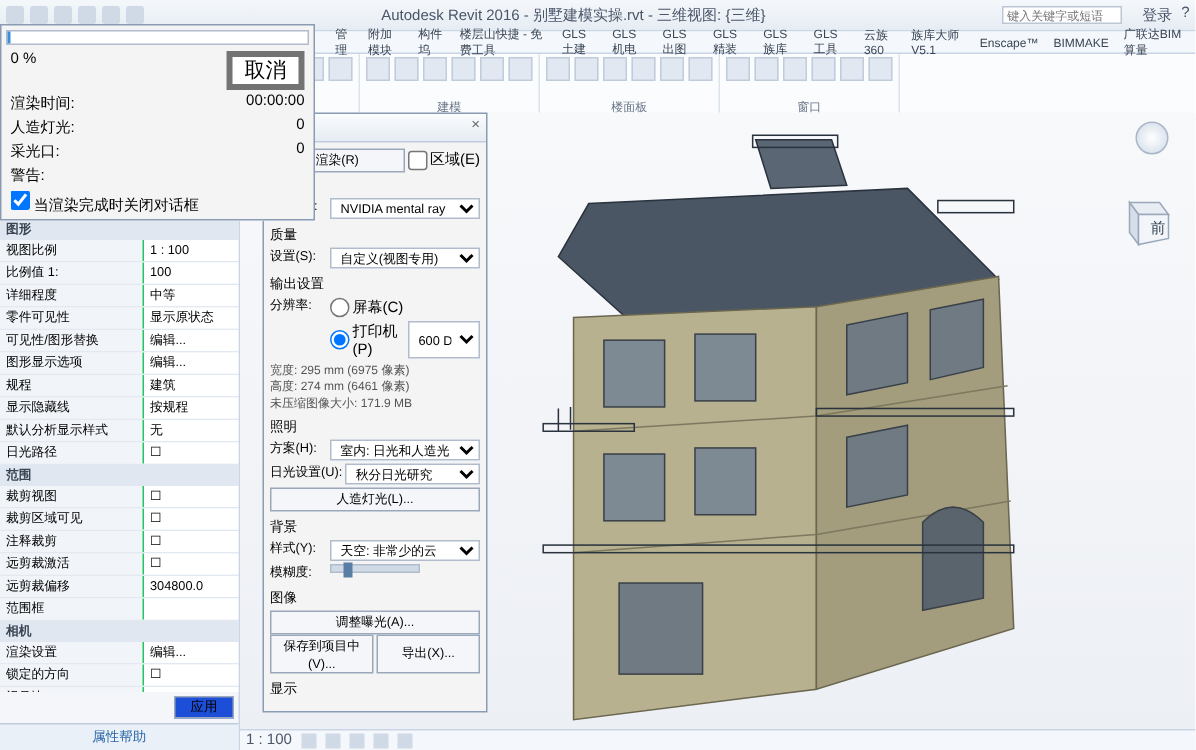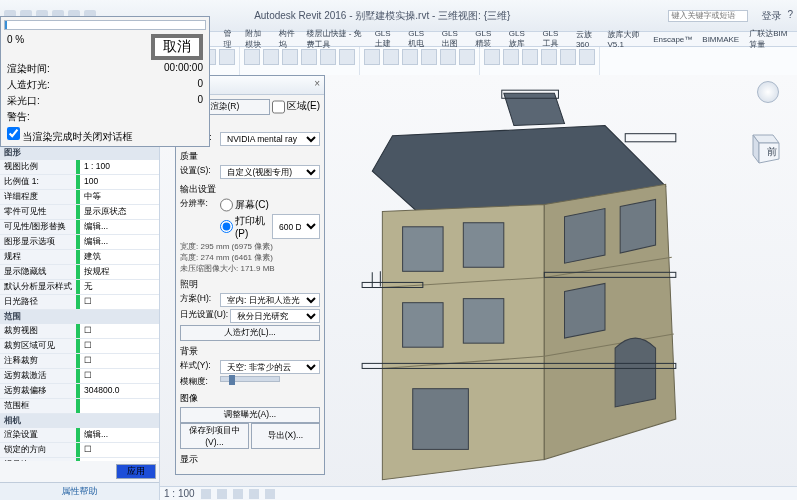--- a/index.html
+++ b/index.html
@@ -1,36 +1,36 @@
 <!DOCTYPE html>
 <html><head>
 <meta charset="utf-8">
 <style>
 * { margin: 0; padding: 0; box-sizing: border-box; font-family: "Microsoft YaHei", Arial, sans-serif; font-size: 10px; }
 body { width: 797px; height: 500px; background: #fff; overflow: hidden; position: relative; }
 
 
-.titlebar { height: 32px; background: linear-gradient(#f5f8fb,#e6ecf3); display: flex; align-items: center; padding: 0 4px; border-bottom: 1px solid #c9d5e4; }
+.titlebar { height: 21px; background: linear-gradient(#f5f8fb,#e6ecf3); display: flex; align-items: center; padding: 0 4px; border-bottom: 1px solid #c9d5e4; }
 .titlebar .qat { display: flex; gap: 4px; align-items: center; }
 .titlebar .qat span { width: 12px; height: 12px; background: #d0dae7; border-radius: 2px; }
 .titlebar .title { flex: 1; text-align: center; font-size: 9px; color: #4a5568; }
 .titlebar .search { width: 80px; height: 12px; background: #fff; border: 1px solid #bcc7d5; font-size: 8px; padding: 0 2px; color: #aaa; }
 .titlebar .right { display: flex; gap: 6px; font-size: 8px; color: #4a5568; padding-left: 13px; }
 
 
 .ribbontabs { height: 15px; background: #f4f7fb; display: flex; align-items: center; gap: 2px; padding: 0 4px; border-bottom: 1px solid #c9d5e4; }
 .ribbontabs span { padding: 0 4px; font-size: 8px; color: #3a4656; cursor: pointer; }
 .ribbontabs span.active { background: #fff; border: 1px solid #c9d5e4; border-bottom: none; }
 
 
 .ribbon { height: 44px; background: #fafcfe; border-bottom: 1px solid #c9d5e4; display: flex; }
 .ribbon .group { border-right: 1px solid #dbe3ed; padding: 2px 4px; display: flex; flex-direction: column; justify-content: space-between; }
 .ribbon .icons { display: flex; gap: 3px; flex-wrap: wrap; }
 .ribbon .icons span { width: 16px; height: 16px; background: #e1e8f1; border: 1px solid #c0ccdb; }
-.ribbon .glabel { font-size: 8px; color: #6a7688; text-align: left; }
+.ribbon .glabel { font-size: 8px; color: #6a7688; text-align: center; }
 
 
 .progress-dlg { position: absolute; left: 0; top: 16px; width: 210px; background: #f4f4f4; border: 1px solid #8a9cb3; z-index: 10; }
 .progress-dlg .pbar { height: 10px; background: #fff; border: 1px solid #b0bccb; margin: 3px; position: relative; }
 .progress-dlg .pbar .fill { position: absolute; left: 0; top: 0; bottom: 0; width: 1%; background: #3a8fd6; }
 .progress-dlg .row { display: flex; justify-content: space-between; padding: 1px 6px; font-size: 9px; }
 .progress-dlg .btn { border: 4px solid #737373; background: #fff; padding: 0 8px; font-size: 14px; cursor: pointer; }
 .progress-dlg .chk { padding: 2px 6px; font-size: 9px; }
 
 
@@ -39,21 +39,21 @@
 
 .props { width: 160px; background: #f4f6f9; border-right: 1px solid #c9d5e4; display: flex; flex-direction: column; }
 .props .hdr { background: linear-gradient(#eaf0f7,#d9e3ef); padding: 2px 4px; font-size: 9px; display: flex; justify-content: space-between; border-bottom: 1px solid #c0ccdb; }
 .props .typesel { display: flex; align-items: center; padding: 4px; gap: 4px; }
 .props .typesel .thumb { width: 28px; height: 22px; background: #dce5f0; border: 1px solid #b0bccb; }
 .props .typesel select { flex: 1; font-size: 9px; }
 .props .editbtn { border: 1px solid #9aa8ba; background: #fff; padding: 0 4px; font-size: 8px; }
 .props .grid { flex: 1; overflow-y: auto; }
 .props .grid .cat { background: #e0e7f0; padding: 1px 4px; font-size: 8.5px; font-weight: bold; color: #3a4656; }
 .props .grid .prow { display: flex; border-bottom: 1px solid #e3e9f1; }
-.props .grid .prow .k { width: 80px; padding: 1px 4px; font-size: 8.5px; background: #f1f4f9; border-right: 4px solid #22c55e; }
+.props .grid .prow .k { width: 96px; padding: 1px 4px; font-size: 8.5px; background: #f1f4f9; border-right: 1px solid #22c55e; }
 .props .grid .prow .v { flex: 1; padding: 1px 4px; font-size: 8.5px; background: #fff; }
 .props .footer { padding: 3px; display: flex; justify-content: flex-end; }
 .props .footer .btn { border: 1px solid #9aa8ba; background: #1d4ed8; padding: 0 10px; font-size: 9px; }
 .props .help { background: #eaf0f7; padding: 2px 4px; font-size: 9px; color: #2a66a6; border-top: 1px solid #c0ccdb; text-align: center; }
 
 
 .render-dlg { position: absolute; left: 175px; top: 0; width: 150px; background: #f4f4f4; border: 1px solid #8a9cb3; z-index: 5; }
 .render-dlg .dlghdr { background: linear-gradient(#fafcfe,#e6ecf3); padding: 2px 4px; font-size: 9px; display: flex; justify-content: space-between; border-bottom: 1px solid #c0ccdb; }
 .render-dlg .body { padding: 4px; }
 .render-dlg .sect { margin-bottom: 4px; }

